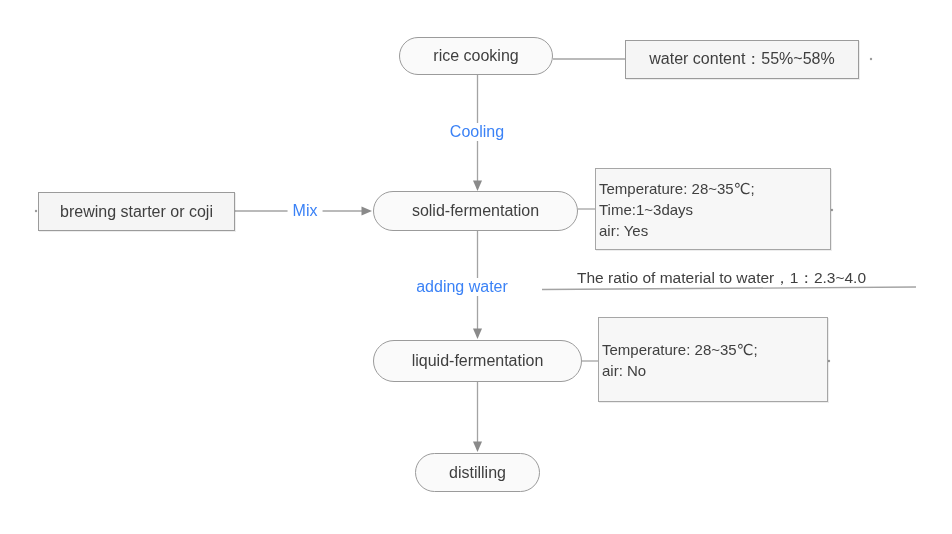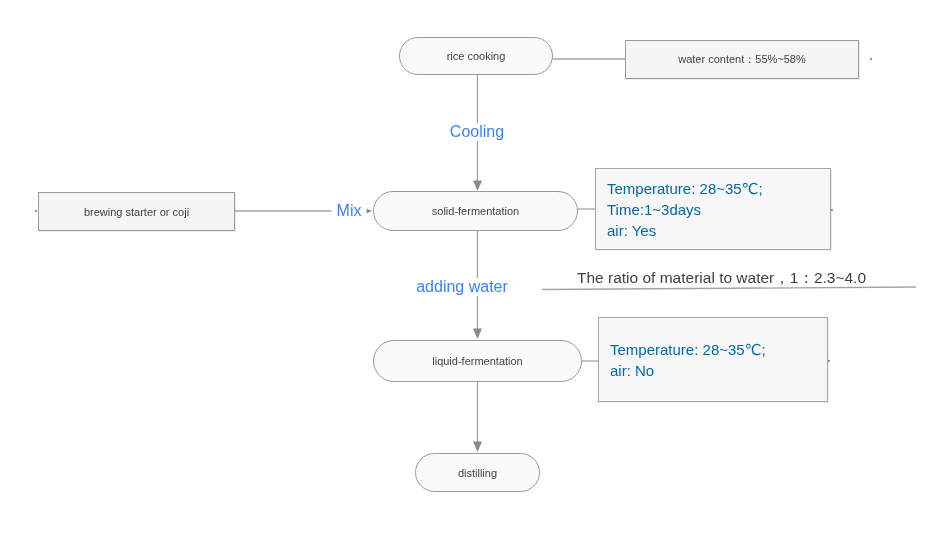--- a/index.html
+++ b/index.html
@@ -22,45 +22,45 @@
     width: 952px;
     height: 534px;
   }
   .node {
     position: absolute;
     box-sizing: border-box;
     border: 1.5px solid #9b9b9b;
     display: flex;
     align-items: center;
     justify-content: center;
-    font-size: 11px;
+    font-size: 16px;
     color: #3f3f3f;
     white-space: nowrap;
   }
   .pill {
     border-radius: 21px;
     background: #fafafa;
   }
   .rect {
     background: #f5f5f5;
     box-shadow: 1px 1px 0 rgba(0,0,0,0.07);
   }
   .note-box {
     position: absolute;
     box-sizing: border-box;
     border: 1.4px solid #a6a6a6;
     background: #f7f7f7;
     box-shadow: 1px 1px 0 rgba(0,0,0,0.07);
-    color: #0369a1;
+    color: #404040;
     font-size: 15px;
     line-height: 21px;
     display: flex;
     flex-direction: column;
     justify-content: center;
-    padding-left: 11px;
+    padding-left: 3px;
     white-space: nowrap;
   }
   .edge-label {
     position: absolute;
     transform: translate(-50%, -50%);
     background: #ffffff;
     padding: 0 5px;
     font-size: 16px;
     color: #3b82f6;
     white-space: nowrap;
@@ -123,19 +123,19 @@
 
   <div class="note-box" style="left:598px; top:317px; width:230px; height:85px;">
     <div>Temperature: 28~35℃;</div>
     <div>air: No</div>
   </div>
 
   <div class="node pill" style="left:415px; top:453px; width:125px; height:39px;">distilling</div>
 
   <span class="edge-label" style="left:477px; top:132px;">Cooling</span>
 
-  <span class="edge-label" style="left:305px; top:211px;margin-left:44px;">Mix</span>
+  <span class="edge-label" style="left:305px; top:211px;">Mix</span>
 
   <span class="edge-label" style="left:462px; top:287px;">adding water</span>
 
   <span class="ratio-note" style="left:577px; top:268px;">The ratio of material to water，1：2.3~4.0</span>
 
 </div>
 
 </body></html>

